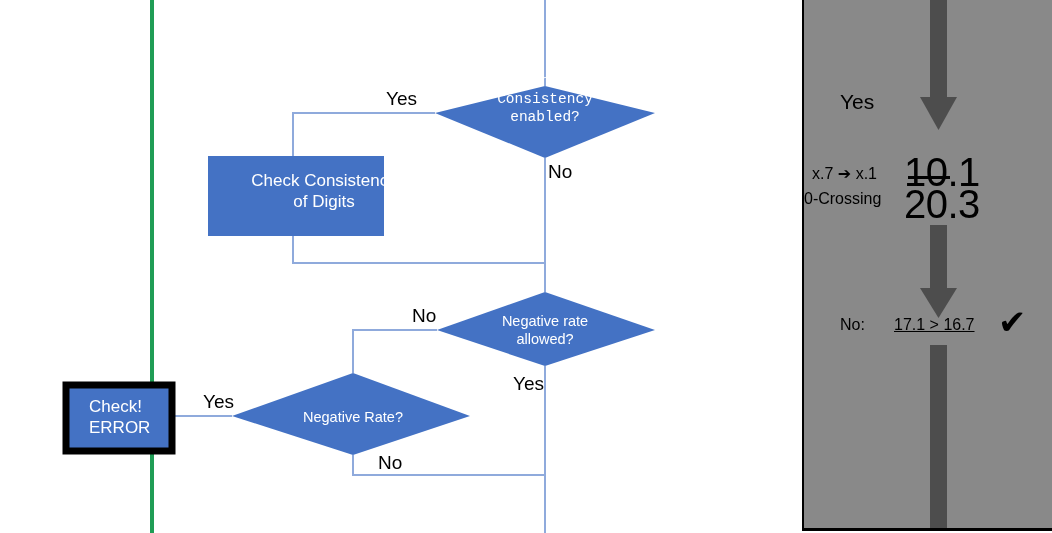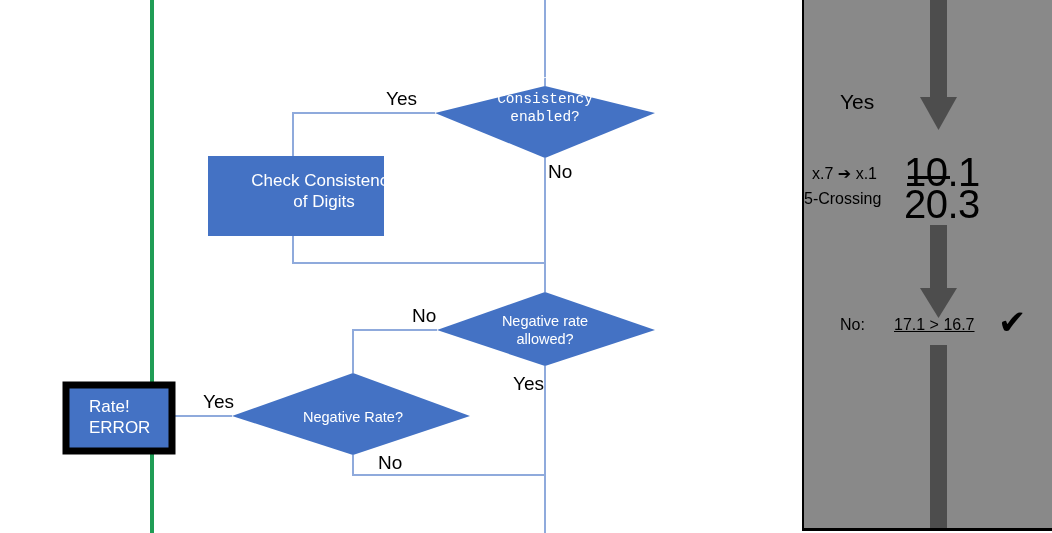--- a/index.html
+++ b/index.html
@@ -131,21 +131,21 @@
 enabled?</div>
 
   <div class="node-label process-label" style="left:208px; top:170px; width:176px;margin-left:28px;">Check Consistency
 of Digits</div>
 
   <div class="node-label diamond-label" style="left:268px; top:408px; width:170px;">Negative Rate?</div>
 
   <div class="node-label diamond-label" style="left:460px; top:312px; width:170px;">Negative rate
 allowed?</div>
 
-  <div class="node-label terminal-label" style="left:89px; top:396px; width:90px;">Rate!
+  <div class="node-label terminal-label" style="left:89px; top:396px; width:90px;">Check!
 ERROR</div>
 
   <div class="edge-label" style="left:386px; top:89px;">Yes</div>
 
   <div class="edge-label" style="left:548px; top:162px;">No</div>
 
   <div class="edge-label" style="left:412px; top:306px;">No</div>
 
   <div class="edge-label" style="left:513px; top:374px;">Yes</div>
 
@@ -170,21 +170,21 @@
       <rect x="126" y="345" width="17" height="186" fill="#4d4d4d"></rect>
     </svg>
 
     <div class="panel-text panel-yes" style="left:36px; top:91px;">Yes</div>
 
     <div class="panel-text panel-small" style="left:8px; top:166px;">x.7 ➔ x.1</div>
 
     <div class="panel-text panel-big" style="left:100px; top:152px;">10.1</div>
     <div class="strike" style="left:104px; top:176px; width:42px; height:3px;"></div>
 
-    <div class="panel-text panel-small" style="left:0px; top:191px;">5-Crossing</div>
+    <div class="panel-text panel-small" style="left:0px; top:191px;">0-Crossing</div>
 
     <div class="panel-text panel-big" style="left:100px; top:184px;">20.3</div>
 
     <div class="panel-text panel-mid" style="left:36px; top:317px;">No:</div>
 
     <div class="panel-text panel-mid" style="left:90px; top:317px;text-decoration:underline;">17.1 &gt; 16.7</div>
 
     <div class="check" style="left:194px; top:305px;">✔</div>
   </div>
 

